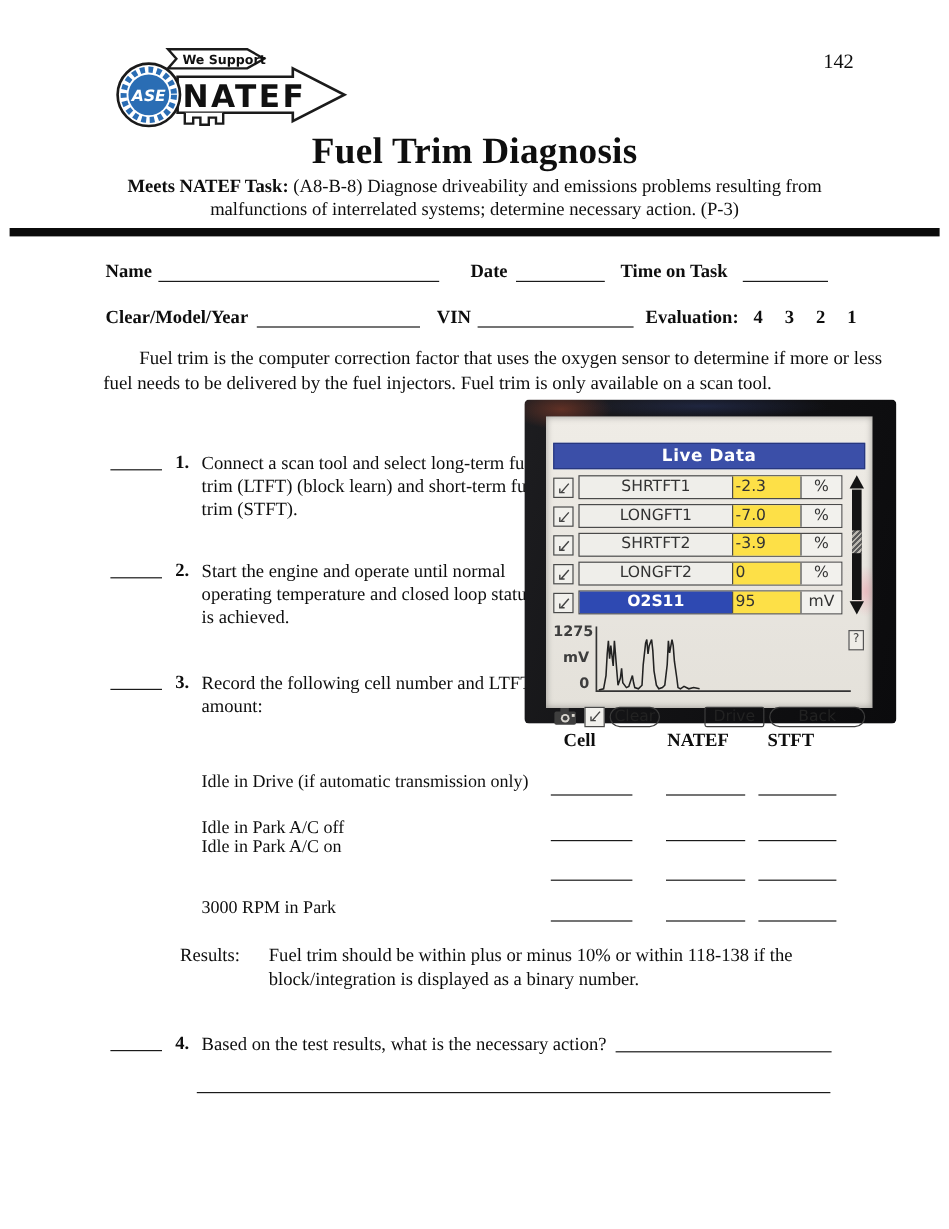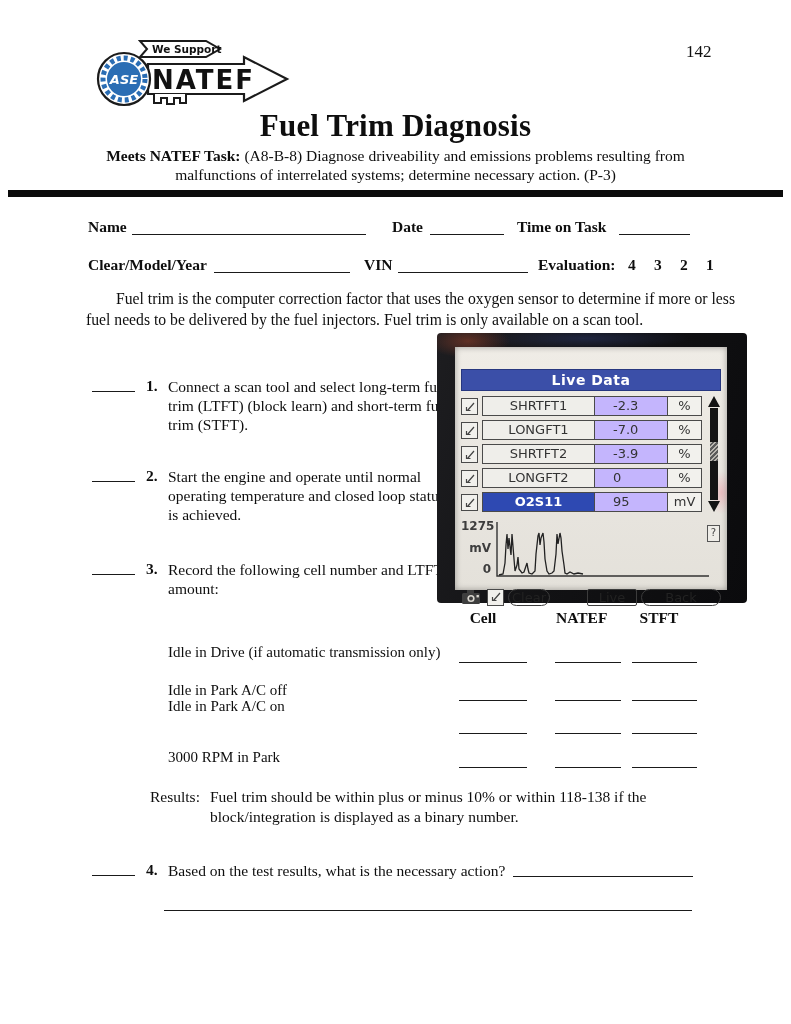--- a/index.html
+++ b/index.html
@@ -24,21 +24,21 @@
   .step4{width:601px;}
   .step4 .stext{width:auto;white-space:nowrap;}
   .step4 .ansblank{flex:1;border-bottom:1.4px solid #1a1a1a;height:15px;margin-left:8px;}
 
   .intro{font-size:15.7px;line-height:20.5px;text-indent:30px;}
 
   
   .colhead{font-size:15.5px;font-weight:bold;text-align:center;}
   .wlabel{font-size:15px;white-space:nowrap;}
   .results{display:flex;font-size:15.5px;line-height:20px;}
-  .results .rlabel{margin-right:10px;white-space:nowrap;}
+  .results .rlabel{margin-right:24px;white-space:nowrap;}
 
   
   .photo{left:437px;top:333px;width:310px;height:270px;border-radius:4px;
     background:
       radial-gradient(60px 24px at 10% 3%, rgba(165,70,45,.50), transparent 70%),
       radial-gradient(140px 14px at 48% 2%, rgba(45,60,115,.45), transparent 75%),
       linear-gradient(105deg,#1d1d20 0%,#121214 45%,#0b0b0d 100%);}
   .screen{position:absolute;left:18px;top:14px;width:272px;height:243px;
     background:
       radial-gradient(16px 30px at 98% 60%, rgba(236,160,170,.55), transparent 72%),
@@ -47,21 +47,21 @@
     font-family:"DejaVu Sans", sans-serif;}
   .titlebar{height:20px;margin-top:18px;background:#3b4fa8;border:1px solid #27377f;
     color:#fff;font-size:14px;font-weight:bold;text-align:center;line-height:20px;letter-spacing:.5px;}
   .rowswrap{display:flex;margin-top:5px;}
   .rows{flex:1;}
   .srow{display:flex;height:20px;margin-bottom:4px;}
   .sicon{width:15px;height:15px;margin-top:2px;margin-right:4px;flex:none;
     border:1.4px solid #4a4a4a;background:#f1f0ec;display:flex;align-items:center;justify-content:center;}
   .smain{flex:1;display:flex;border:1.4px solid #4a4a4a;background:#efeeea;}
   .sname{flex:1;text-align:center;font-size:13px;color:#333;line-height:17px;}
-  .sval{width:54px;border-left:1.4px solid #4a4a4a;padding-left:18px;font-size:13px;color:#333;line-height:17px;background:#c4b5fd;}
+  .sval{width:54px;border-left:1.4px solid #4a4a4a;padding-left:2px;font-size:13px;color:#333;line-height:17px;background:#fde047;}
   .sunit{width:33px;border-left:1.4px solid #4a4a4a;text-align:center;font-size:13px;color:#333;line-height:17px;background:#f2f1ed;}
   .srow.sel .sname{background:#2e49b2;color:#fff;font-weight:bold;}
   .sbar{width:15px;margin-left:4px;display:flex;flex-direction:column;height:116px;}
   .tri-up{width:0;height:0;border-left:6.5px solid transparent;border-right:6.5px solid transparent;
     border-bottom:11px solid #141414;margin:0 auto;}
   .tri-down{width:0;height:0;border-left:6.5px solid transparent;border-right:6.5px solid transparent;
     border-top:11px solid #141414;margin:0 auto;}
   .track{flex:1;width:8px;margin:1px auto;background:#141414;position:relative;}
   .hatch{position:absolute;top:37%;left:0;width:100%;height:19px;
     background:repeating-linear-gradient(135deg,#b9b6af 0 1.5px,#5a5a5a 1.5px 3.2px);}
@@ -244,21 +244,21 @@
           <circle cx="10" cy="9.5" r="2" fill="#3e3e3e"></circle>
           <rect x="15.5" y="6" width="2.4" height="2.4" fill="#d9d6cf"></rect>
         </svg>
         <div class="sicon" style="margin:0">
           <svg width="10" height="10" viewBox="0 0 10 10">
               <path d="M9 1 L2.5 8.5 M1.5 5 L1.5 8.5 L5.5 8.5" stroke="#444" stroke-width="1.2" fill="none"></path>
             </svg>
         </div>
         <div class="pill btn-clear">Clear</div>
         <div class="spacer"></div>
-        <div class="rectbtn btn-hold">Live</div>
+        <div class="rectbtn btn-hold">Drive</div>
         <div class="pill btn-back">Back</div>
       </div>
     </div>
   </div>
 
   <div class="abs colhead" style="left:460px;top:609px;width:46px">Cell</div>
   <div class="abs colhead" style="left:556px;top:609px;width:50px">NATEF</div>
   <div class="abs colhead" style="left:634px;top:609px;width:50px">STFT</div>
 
   <div class="abs wlabel" style="left:168px;top:644px">Idle in Drive (if automatic transmission only)</div>

